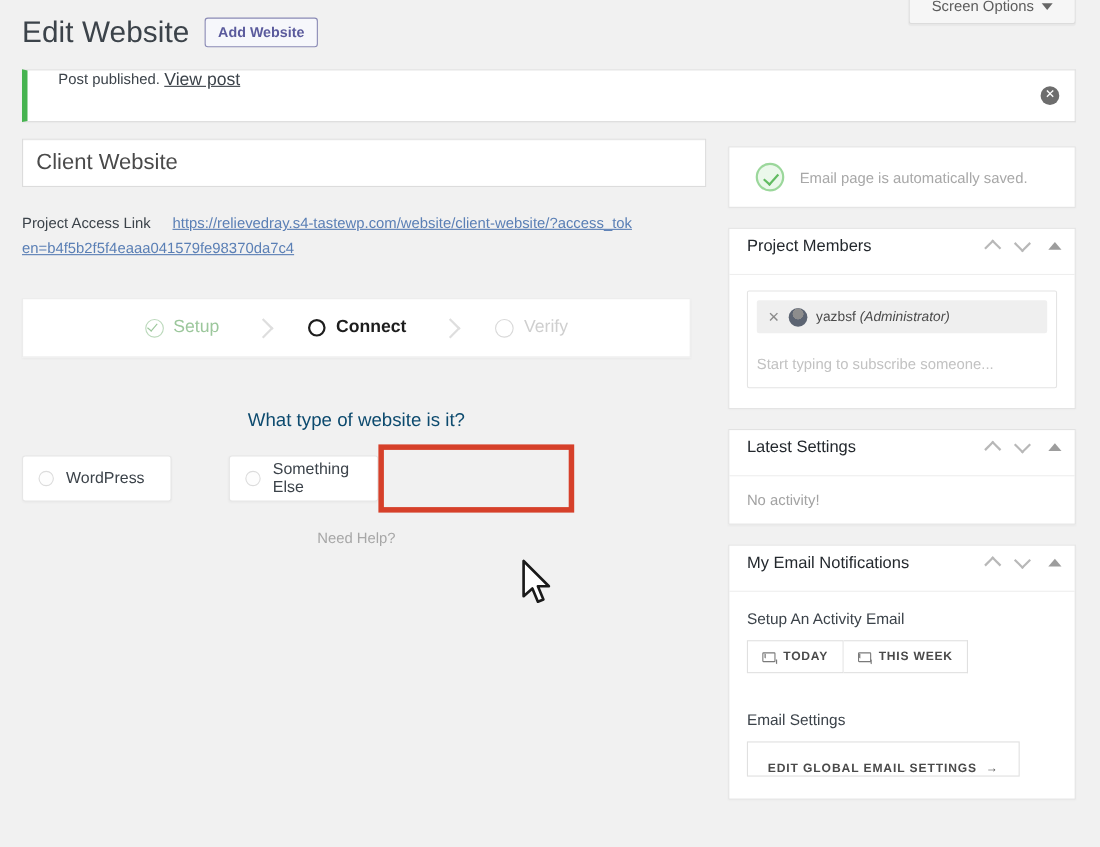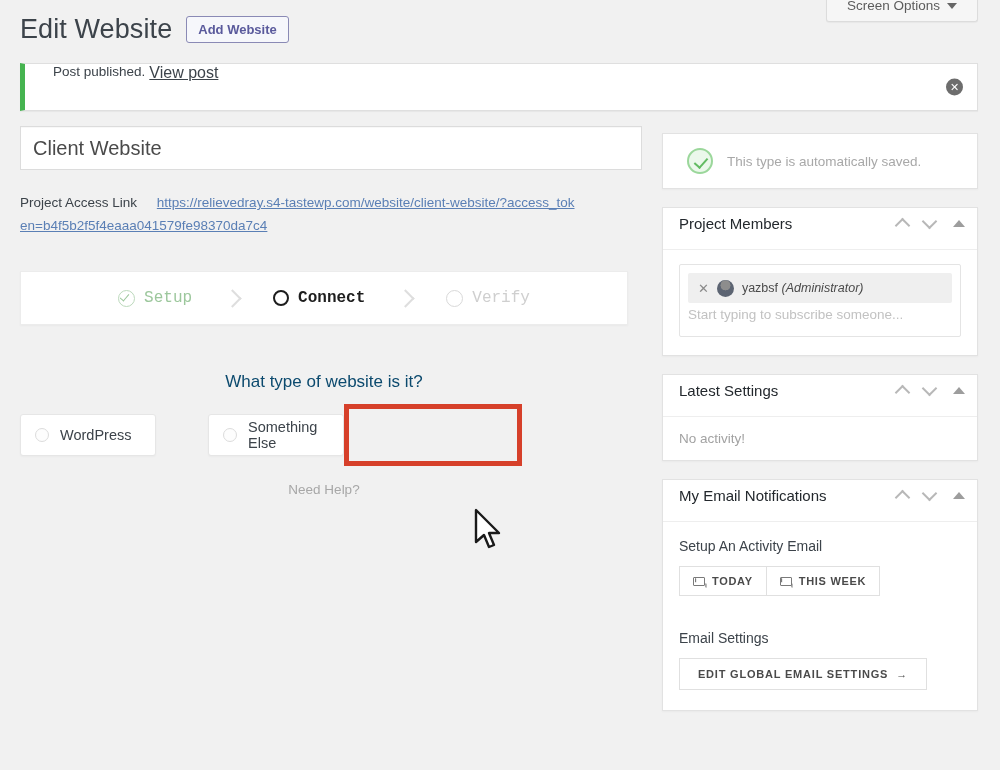--- a/index.html
+++ b/index.html
@@ -99,21 +99,21 @@
   
   .steps {
     margin-top: 34px;
     width: 608px; height: 54px;
     background: #fff;
     border: 1px solid #ececec;
     display: flex; align-items: center; justify-content: center;
     gap: 4px;
     box-shadow: 0 1px 2px rgba(0,0,0,.035);
   }
-  .step { display: flex; align-items: center; gap: 9px; padding: 0 14px; cursor: pointer; font-family: Liberation Mono, monospace; }
+  .step { display: flex; align-items: center; gap: 9px; padding: 0 14px; cursor: pointer; }
   .step-label { font-size: 16px; }
   .step.done .step-label { color: #9cc79c; }
   .step.active .step-label { color: #1d1d1d; font-weight: 700; }
   .step.todo .step-label { color: #cfcfcf; }
 
   .circ { width: 17px; height: 17px; border-radius: 50%; border: 1.6px solid #bcd9bc; position: relative; }
   .step.active .circ { border-color: #1d1d1d; border-width: 2px; width: 16px; height: 16px; }
   .step.todo .circ { border-color: #d9d9d9; }
   .circ .tick {
     position: absolute; left: 3px; top: 1px;
@@ -234,21 +234,21 @@
   }
   .chip-x { color: #8a8a8a; font-size: 13px; cursor: pointer; }
   .avatar {
     width: 17px; height: 17px; border-radius: 50%;
     background: radial-gradient(circle at 50% 32%, #8d8d8d 0 34%, #5c6472 36% 100%);
     flex: none;
   }
   .chip-name { font-size: 12.5px; color: #4a4a4a; font-style: italic; }
   .chip-name b { font-style: normal; font-weight: 400; }
   .members-placeholder {
-    margin-top: 4px;
+    margin-top: 20px;
     font-size: 13.5px; color: #c2c2c2;
   }
 
   .activity-body { padding: 14px 16px; font-size: 13.5px; color: #a2a2a2; }
 
   .email-body { padding: 16px 16px 20px; }
   .email-section-label { font-size: 14px; color: #3c434a; margin-bottom: 12px; }
   .email-btn-group { display: flex; }
   .email-btn {
     border: 1px solid #e0e0e0;
@@ -268,21 +268,21 @@
     content: ""; position: absolute; left: 0.5px; top: 0;
     width: 8px; height: 4px;
     border-left: 1.3px solid #7a7a7a; border-right: 1.3px solid #7a7a7a;
     transform: skewY(27deg) scaleX(1.15);
     transform-origin: left top;
   }
   .email-settings-label { font-size: 14px; color: #3c434a; margin: 34px 0 12px; }
   .global-btn {
     border: 1px solid #e0e0e0; background: #fff;
     height: 32px; width: 248px;
-    display: flex; align-items: center; justify-content: center; gap: 8px;
+    display: flex; align-items: flex-end; justify-content: center; gap: 8px;
     font-size: 11px; font-weight: 700; letter-spacing: .8px;
     color: #4a4a4a; cursor: pointer;
   }
 </style>
 </head>
 <body>
 
 <div id="page">
 
   <div class="screen-options">
@@ -347,21 +347,21 @@
   </div>
 
   <svg class="cursor" viewBox="0 0 30 42">
     <polygon points="3,2 3,34 11,27 16,39 21,37 16,25 26,25" fill="#ffffff" stroke="#1a1a1a" stroke-width="2.4" stroke-linejoin="round"></polygon>
   </svg>
 
   <div class="sidebar">
 
     <div class="box autosave">
       <span class="check-circle"></span>
-      <span class="autosave-text">This type is automatically saved.</span>
+      <span class="autosave-text">Email page is automatically saved.</span>
     </div>
 
     <div class="box">
       <div class="box-head">
         <span class="box-title">Project Members</span>
         <span class="head-ctrls">
           <span class="chev up"></span>
           <span class="chev down"></span>
           <span class="tri-toggle"></span>
         </span>

